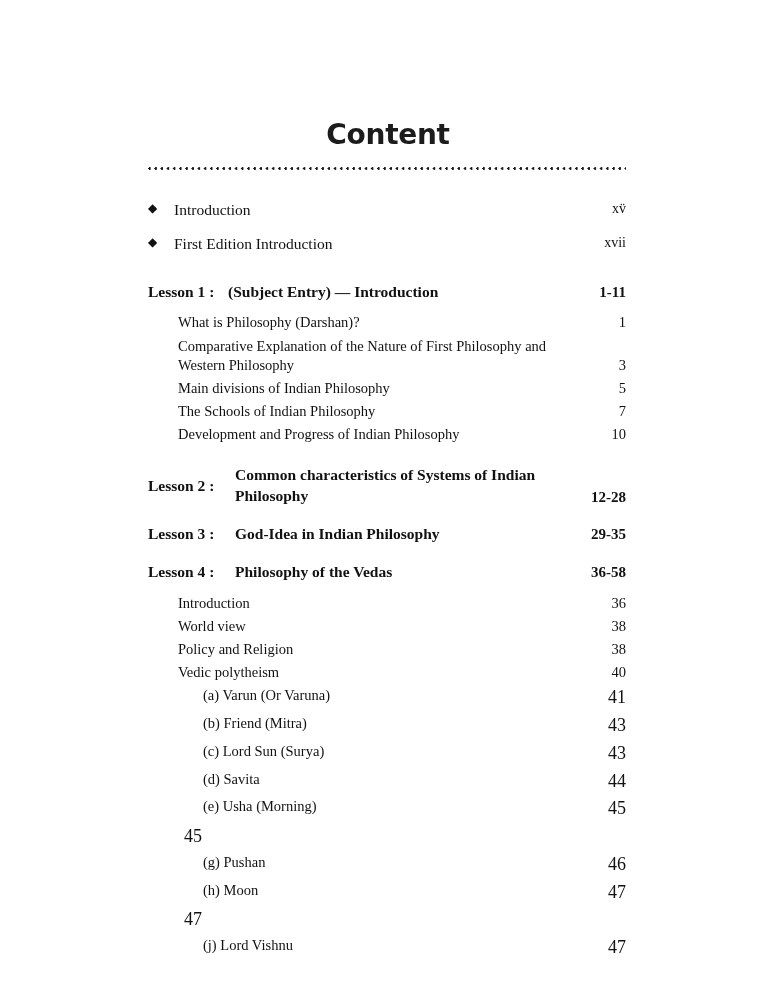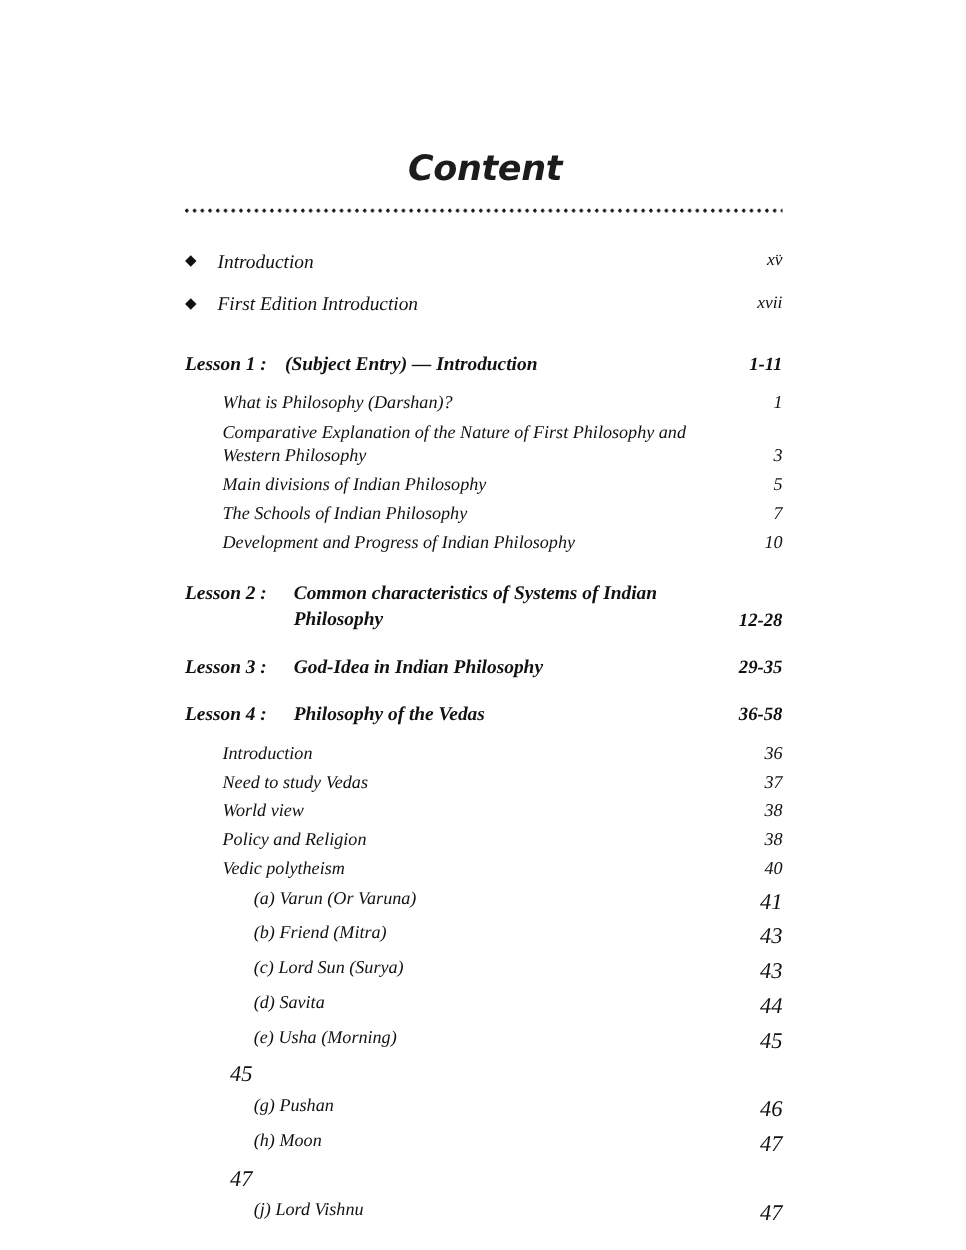--- a/index.html
+++ b/index.html
@@ -14,21 +14,20 @@
     font-family: "Liberation Serif", "DejaVu Serif", serif;
     color: #111111;
     overflow: hidden;
   }
 
   .page {
     position: relative;
     width: 729px;
     height: 1000px;
     background: #ffffff;
-    font-style: italic;
   }
 
   .content-area {
     position: absolute;
     left: 148px;
     top: 0;
     width: 480px;
   }
 
   
@@ -80,20 +79,21 @@
     line-height: 1.45;
     color: #111;
   }
   .fm-row .pg { font-size: 14px; }
 
   
   .lesson {
     font-weight: bold;
     font-size: 15.5px;
     line-height: 1.35;
+    align-items: center;
   }
   .lesson .lesson-label {
     flex: 0 0 87px;
     white-space: nowrap;
   }
   .lesson .lesson-title {
     flex: 1 1 auto;
     padding-right: 6px;
   }
   .lesson .pg {
@@ -211,24 +211,20 @@
     </div>
 
     <div class="gap-small"></div>
 
     <div>
       <div class="row sub">
         <span class="txt">Introduction</span>
         <span class="pg">36</span>
       </div>
       <div class="row sub">
-        <span class="txt">Need to study Vedas</span>
-        <span class="pg">37</span>
-      </div>
-      <div class="row sub">
         <span class="txt">World view</span>
         <span class="pg">38</span>
       </div>
       <div class="row sub">
         <span class="txt">Policy and Religion</span>
         <span class="pg">38</span>
       </div>
       <div class="row sub">
         <span class="txt">Vedic polytheism</span>
         <span class="pg">40</span>

